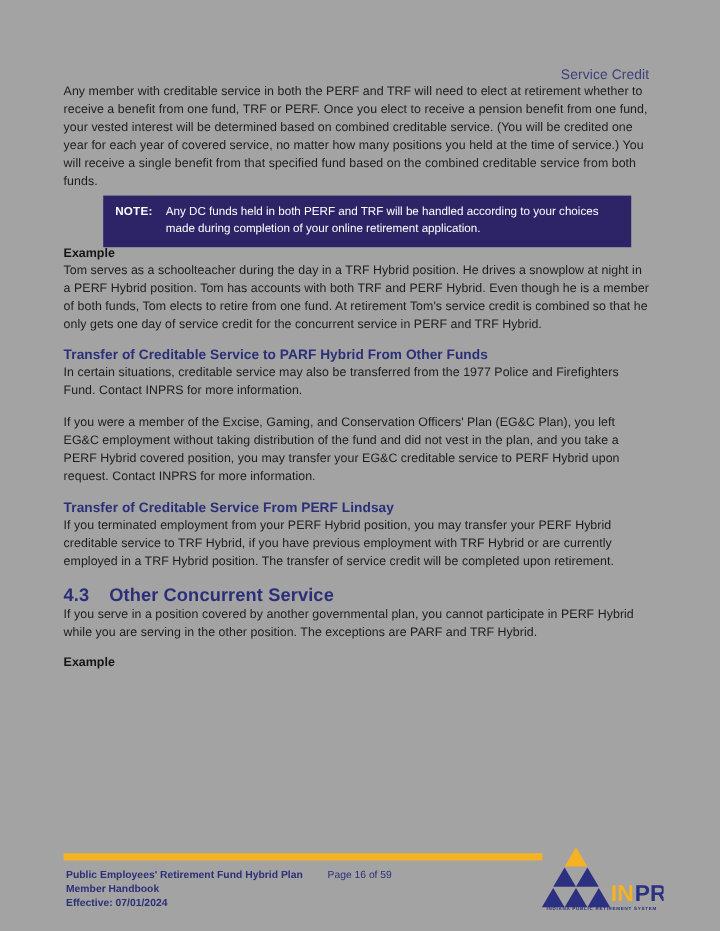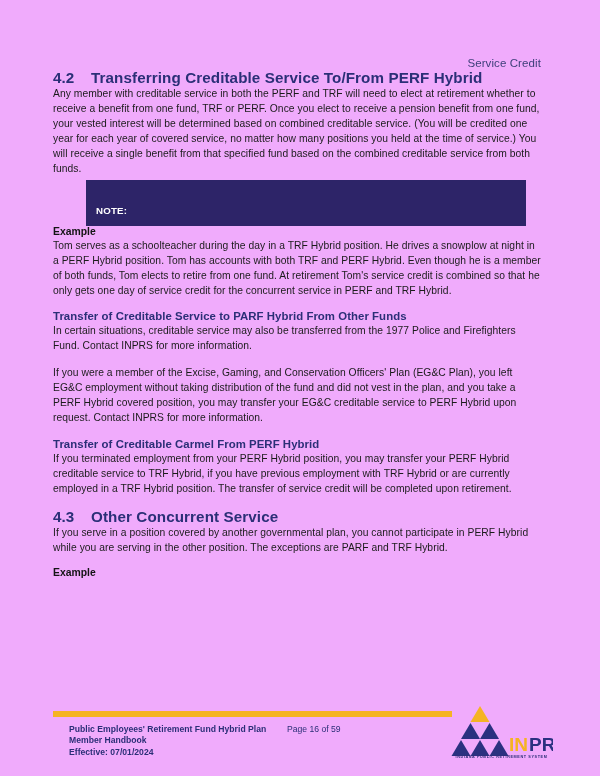--- a/index.html
+++ b/index.html
@@ -13,21 +13,21 @@
     height: 776px;
     background: #ffffff;
     font-family: "Liberation Sans", sans-serif;
     color: #1a1a1a;
     overflow: hidden;
   }
   .page {
     position: relative;
     width: 600px;
     height: 776px;
-    background: #f0abfc;
+    background: #a3a3a3;
     padding: 0;
   }
   .content {
     position: absolute;
     left: 53px;
     top: 0;
     width: 488px;
   }
 
   
@@ -78,21 +78,21 @@
   .sp-top-14 { margin-top: 14px; }
   .sp-top-12 { margin-top: 12px; }
   .sp-top-10 { margin-top: 10px; }
 
   
   .note-box {
     background: #2d2468;
     color: #ffffff;
     margin: 3px 0 0 33px;
     width: 440px;
-    padding: 24px 10px 8px 10px;
+    padding: 7px 10px 8px 10px;
     display: flex;
     align-items: flex-start;
   }
   .note-label {
     font-size: 9.7px;
     font-weight: bold;
     flex: 0 0 auto;
     padding-right: 11px;
     line-height: 14px;
     letter-spacing: 0.2px;
@@ -115,21 +115,21 @@
   .footer-rule {
     position: absolute;
     left: 0;
     top: 13px;
     width: 399px;
     height: 6px;
     background: #f5b323;
   }
   .footer-inner {
     position: absolute;
-    left: 16px;
+    left: 2px;
     top: 26px;
     display: flex;
     align-items: flex-start;
   }
   .footer-left {
     color: #2b2f77;
     font-size: 8.6px;
     font-weight: bold;
     line-height: 11.4px;
     width: 210px;
@@ -168,38 +168,39 @@
 </head>
 <body>
 
 <div class="page">
 
   <div class="content">
 
     <div class="running-header">Service Credit</div>
 
 
-    <h2 class="section sp-top-18">
-      <span class="num">4.2</span><span>Transferring Creditable Service To/From PERF Hybrid</span>
-    </h2>
 
     <p class="body nogap">Any member with creditable service in both the PERF and TRF will need to elect at retirement whether to receive a benefit from one fund, TRF or PERF. Once you elect to receive a pension benefit from one fund, your vested interest will be determined based on combined creditable service. (You will be credited one year for each year of covered service, no matter how many positions you held at the time of service.) You will receive a single benefit from that specified fund based on the combined creditable service from both funds.</p>
 
     <div class="note-box">
       <span class="note-label">NOTE:</span>
+      <span class="note-text">
+        <span class="ln">Any DC funds held in both PERF and TRF will be handled according to your choices</span>
+        <span class="ln">made during completion of your online retirement application.</span>
+      </span>
     </div>
 
     <h4 class="example sp-top-16">Example</h4>
     <p class="body">Tom serves as a schoolteacher during the day in a TRF Hybrid position. He drives a snowplow at night in a PERF Hybrid position. Tom has accounts with both TRF and PERF Hybrid. Even though he is a member of both funds, Tom elects to retire from one fund. At retirement Tom's service credit is combined so that he only gets one day of service credit for the concurrent service in PERF and TRF Hybrid.</p>
 
     <h3 class="sub sp-top-10">Transfer of Creditable Service to PARF Hybrid From Other Funds</h3>
     <p class="body">In certain situations, creditable service may also be transferred from the 1977 Police and Firefighters Fund. Contact INPRS for more information.</p>
     <p class="body">If you were a member of the Excise, Gaming, and Conservation Officers' Plan (EG&amp;C Plan), you left EG&amp;C employment without taking distribution of the fund and did not vest in the plan, and you take a PERF Hybrid covered position, you may transfer your EG&amp;C creditable service to PERF Hybrid upon request. Contact INPRS for more information.</p>
 
-    <h3 class="sub sp-top-10">Transfer of Creditable Carmel From PERF Hybrid</h3>
+    <h3 class="sub sp-top-10">Transfer of Creditable Service From PERF Lindsay</h3>
     <p class="body">If you terminated employment from your PERF Hybrid position, you may transfer your PERF Hybrid creditable service to TRF Hybrid, if you have previous employment with TRF Hybrid or are currently employed in a TRF Hybrid position. The transfer of service credit will be completed upon retirement.</p>
 
     <h2 class="section sp-top-16">
       <span class="num">4.3</span><span>Other Concurrent Service</span>
     </h2>
     <p class="body">If you serve in a position covered by another governmental plan, you cannot participate in PERF Hybrid while you are serving in the other position. The exceptions are PARF and TRF Hybrid.</p>
 
     <h4 class="example sp-top-12">Example</h4>
 
   </div>

